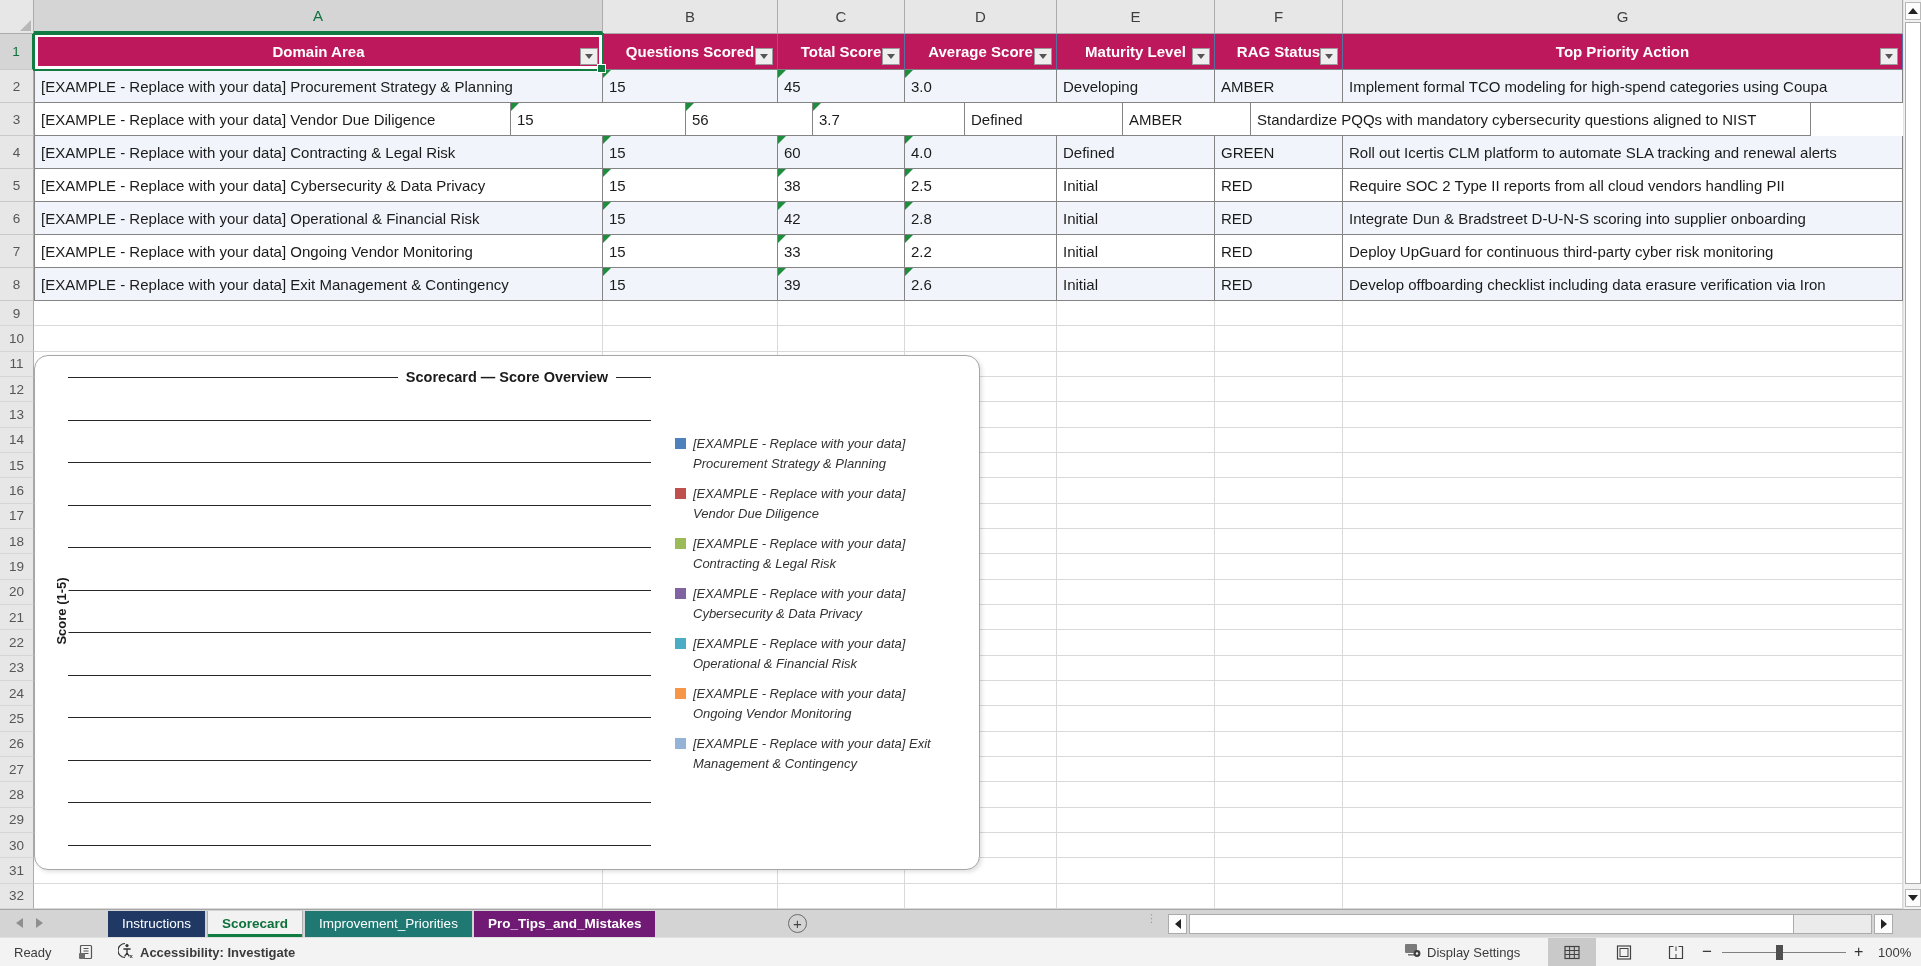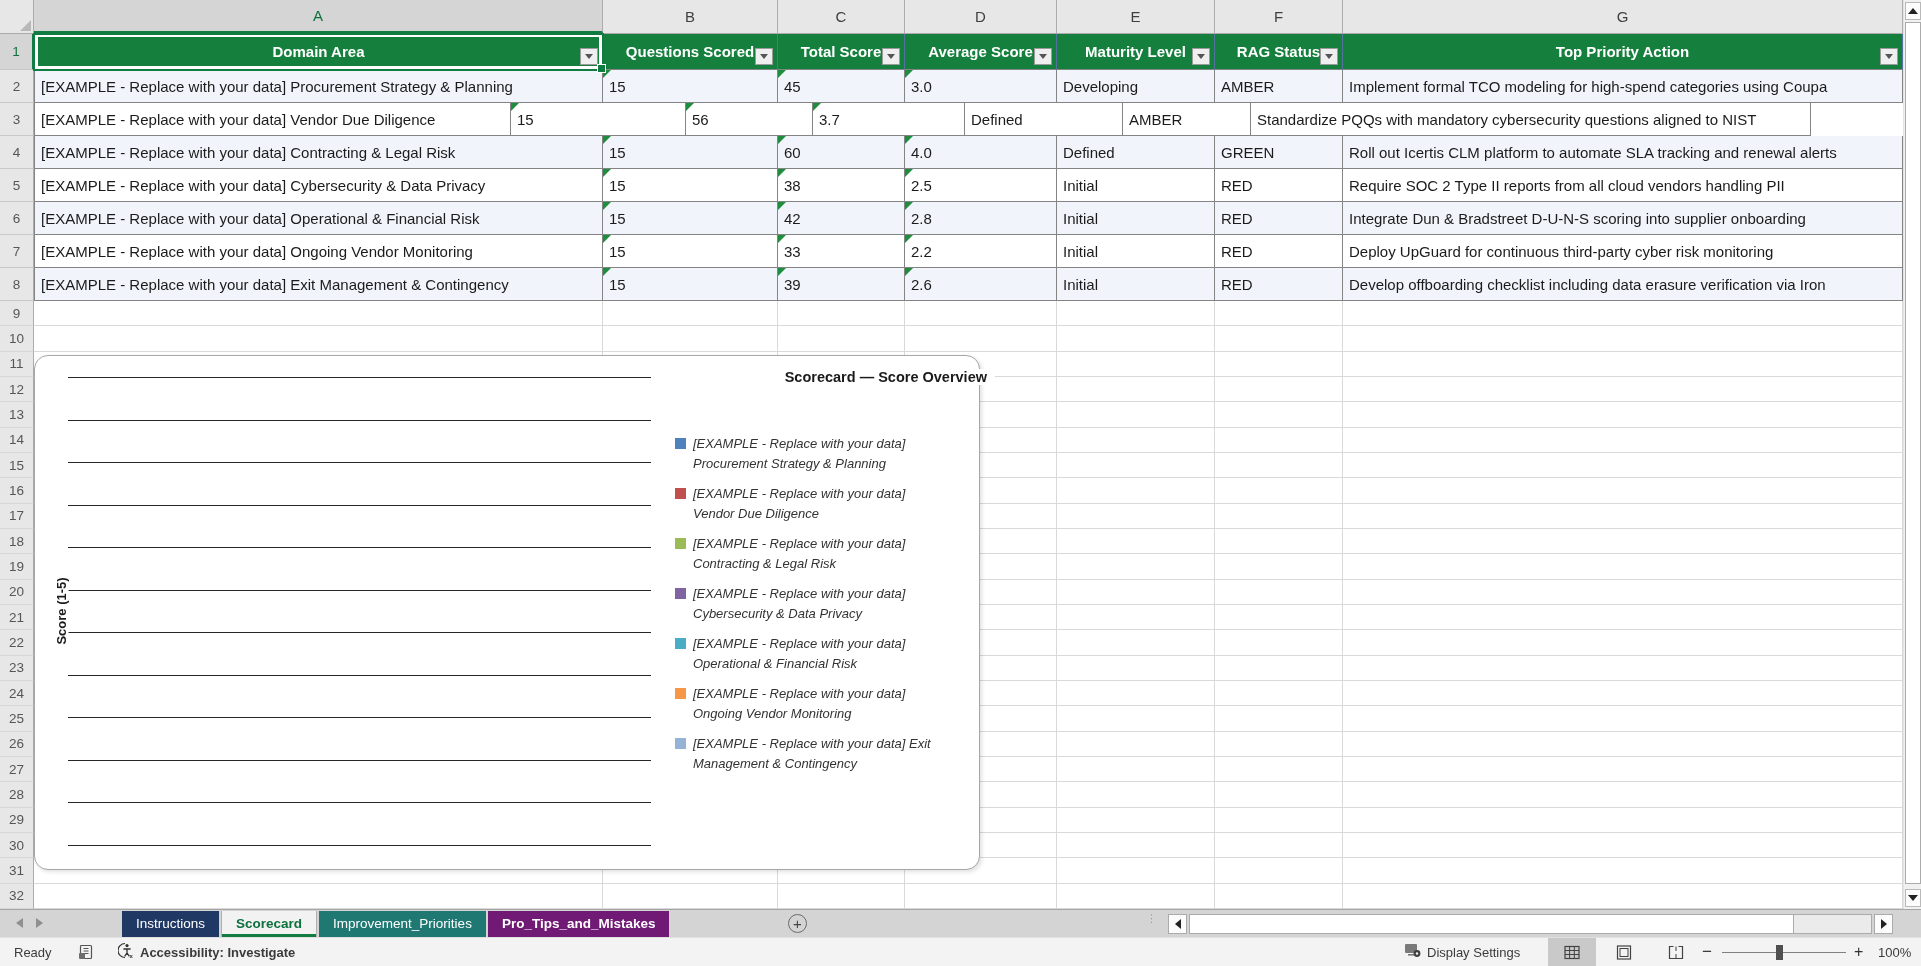--- a/index.html
+++ b/index.html
@@ -17,21 +17,21 @@
   .colhdr-cell.sel{background:#D5D5D5;color:#0E703C;border-bottom:2px solid #107C41;}
 
   
   .rows{position:absolute;left:0;top:34px;width:1903px;}
   .xrow{display:flex;}
   .rowhdr{width:34px;box-sizing:border-box;background:#E7E7E7;border-right:1px solid #ACACAC;
           border-bottom:1px solid #C9C9C9;display:flex;align-items:center;justify-content:center;
           font-size:13.5px;color:#565656;flex:0 0 34px;}
   .rowhdr.sel{background:#D5D5D5;color:#0E703C;border-right:2px solid #107C41;}
 
-  .hdr-cell{box-sizing:border-box;background:#15803d;color:#fff;font-weight:bold;font-size:15px;
+  .hdr-cell{box-sizing:border-box;background:#be185d;color:#fff;font-weight:bold;font-size:15px;
             display:flex;align-items:center;justify-content:center;position:relative;
             border-right:1px solid #55719F;border-bottom:1px solid #848484;}
   .hdr-cell.first{border-left:1px solid #848484;}
   .hdr-cell.selected{outline:2px solid #107C41;outline-offset:-1px;box-shadow:inset 0 0 0 3px #fff;z-index:3;}
   .hdr-cell.selected::after{content:'';position:absolute;right:-4px;bottom:-4px;width:7px;height:7px;
             background:#107C41;border:1.5px solid #fff;z-index:4;}
   .filter-btn{position:absolute;right:4px;bottom:4px;width:18px;height:17px;background:#EFEFEF;
               border:1px solid #9B9B9B;display:flex;align-items:center;justify-content:center;box-sizing:border-box;}
   .filter-btn::after{content:'';width:0;height:0;border-top:5px solid #555;border-left:4px solid transparent;
               border-right:4px solid transparent;}
@@ -43,21 +43,21 @@
   .band .cell{background:#F1F5FB;}
   .tri{position:absolute;left:0;top:0;width:0;height:0;border-top:8px solid #1E8E3E;
        border-right:8px solid transparent;}
 
   .small .rowhdr{border-bottom:1px solid #D6D6D6;}
   .gcell{box-sizing:border-box;border-right:1px solid #D9D9D9;border-bottom:1px solid #D9D9D9;background:#fff;}
 
   
   .chart{position:absolute;left:34px;top:355px;width:946px;height:515px;background:#fff;
          border:1.5px solid #A6A6A6;border-radius:14px;box-shadow:2px 2px 4px rgba(0,0,0,.12);z-index:5;box-sizing:border-box;}
-  .chart-title{position:absolute;left:0;top:12px;width:100%;text-align:right;z-index:2;padding-left:16px;}
+  .chart-title{position:absolute;left:0;top:12px;width:100%;text-align:center;z-index:2;}
   .chart-title span{display:inline-block;background:#fff;padding:0 8px;font-weight:bold;font-size:14.5px;color:#1a1a1a;}
   .gridline{position:absolute;left:33px;width:583px;height:1px;background:#262626;}
   .ylabel{position:absolute;left:26px;top:255px;transform:translate(-50%,-50%) rotate(-90deg);
           font-weight:bold;font-size:13px;color:#1a1a1a;white-space:nowrap;background:#fff;padding:0 4px;}
   .legend{position:absolute;left:640px;top:78px;width:300px;}
   .lentry{display:flex;margin-bottom:10px;}
   .swatch{width:11px;height:11px;margin:4px 7px 0 0;flex:0 0 11px;}
   .ltext{font-size:13px;line-height:20px;color:#333;}
   .ltext span{display:block;white-space:nowrap;font-style:italic;}
 
@@ -70,21 +70,21 @@
   .varrow-up{width:0;height:0;border-bottom:6px solid #222;border-left:5px solid transparent;border-right:5px solid transparent;}
   .varrow-dn{width:0;height:0;border-top:6px solid #222;border-left:5px solid transparent;border-right:5px solid transparent;}
   .vthumb{position:absolute;left:1px;top:22px;width:16px;height:862px;background:#fff;border:1px solid #ABABAB;box-sizing:border-box;}
 
   
   .tab-bar{position:absolute;left:0;top:909px;width:1921px;height:28px;background:#D4D4D4;
            border-top:1px solid #A6A6A6;box-sizing:border-box;}
   .navarr{position:absolute;top:8px;width:0;height:0;}
   .navarr.left{left:16px;border-right:7px solid #8F8F8F;border-top:5px solid transparent;border-bottom:5px solid transparent;}
   .navarr.right{left:36px;border-left:7px solid #8F8F8F;border-top:5px solid transparent;border-bottom:5px solid transparent;}
-  .tabs{position:absolute;left:122px;top:1px;height:26px;display:flex;}
+  .tabs{position:absolute;left:108px;top:1px;height:26px;display:flex;}
   .tab{height:26px;line-height:26px;padding:0 14px;font-size:13.5px;margin-right:2px;cursor:default;}
   .tab.active{font-weight:bold;box-shadow:inset 0 -3px 0 #107C41;border-left:1px solid #B0B0B0;border-right:1px solid #B0B0B0;text-align:right;}
   .addsheet{position:absolute;left:788px;top:4px;width:19px;height:19px;border:1.5px solid #6B6B6B;border-radius:50%;
             color:#444;font-size:15px;line-height:17px;text-align:center;box-sizing:border-box;background:transparent;}
   .hdots{position:absolute;left:1146px;top:6px;color:#9a9a9a;font-size:11px;line-height:5px;letter-spacing:0;}
   .hbtn{position:absolute;top:4px;width:19px;height:20px;background:#FCFCFC;border:1px solid #ABABAB;
         box-sizing:border-box;display:flex;align-items:center;justify-content:center;}
   .hbtn.left{left:1168px;} .hbtn.right{left:1874px;}
   .harrow-l{width:0;height:0;border-right:6px solid #222;border-top:5px solid transparent;border-bottom:5px solid transparent;}
   .harrow-r{width:0;height:0;border-left:6px solid #222;border-top:5px solid transparent;border-bottom:5px solid transparent;}

